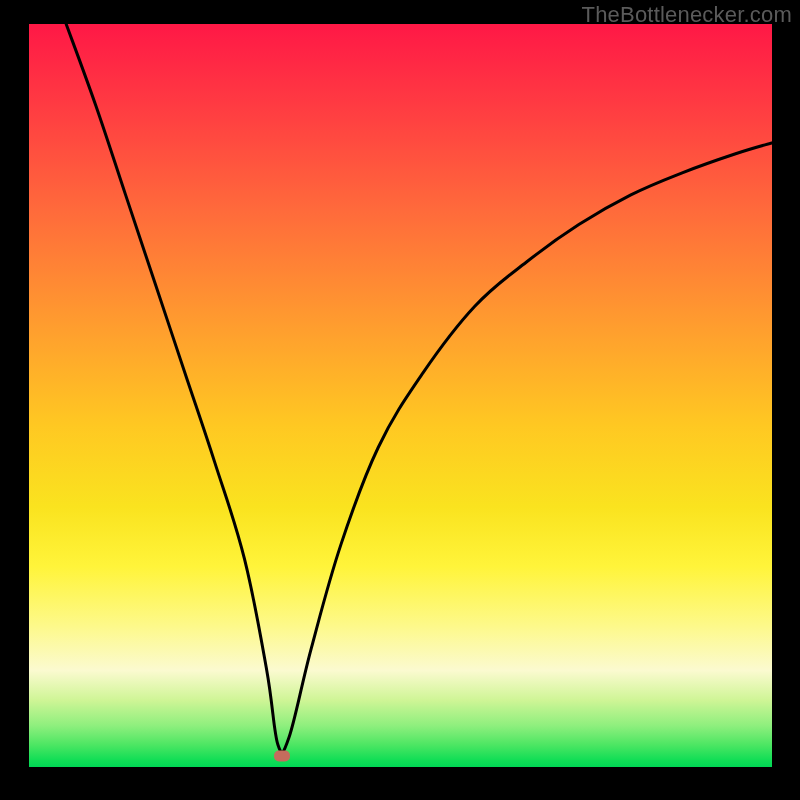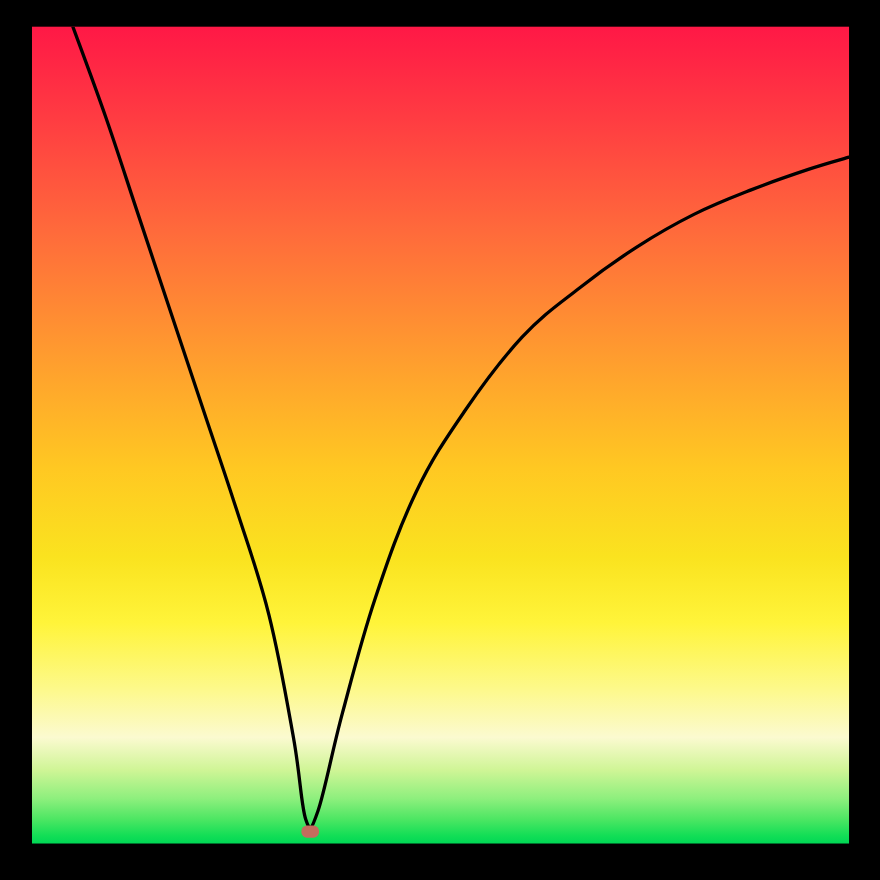--- a/index.html
+++ b/index.html
@@ -75,20 +75,21 @@
     border-radius: 5px;
     z-index: 18;
     transform: translate(-50%, -50%);
   }
 </style>
 </head>
 <body>
 
 <div class="stage">
 
+  <div class="watermark">TheBottlenecker.com</div>
 
   <div class="plot-clip">
     <div class="gradient"></div>
 
     <svg class="curve" viewBox="0 0 743 743" preserveAspectRatio="none">
       <path id="curve-path" d="M 37.15 0.00 C 42.60 14.98, 55.97 50.40, 66.87 81.73 C 77.77 113.06, 85.69 138.20, 96.59 170.89 C 107.49 203.58, 115.41 227.36, 126.31 260.05 C 137.21 292.74, 145.13 316.52, 156.03 349.21 C 166.93 381.90, 174.85 404.32, 185.75 438.37 C 196.65 472.42, 205.93 496.82, 215.47 534.96 C 225.01 573.10, 231.63 612.36, 237.76 646.41 C 243.89 680.46, 244.82 708.45, 248.91 720.71 C 252.99 732.97, 253.92 730.99, 260.05 713.28 C 266.18 695.57, 272.80 659.54, 282.34 624.12 C 291.88 588.70, 299.80 556.88, 312.06 520.10 C 324.32 483.32, 334.23 454.84, 349.21 423.51 C 364.19 392.18, 376.08 375.09, 393.79 349.21 C 411.50 323.33, 426.73 302.77, 445.80 282.34 C 464.87 261.91, 478.74 252.74, 497.81 237.76 C 516.88 222.78, 530.75 212.87, 549.82 200.61 C 568.89 188.35, 582.76 180.43, 601.83 170.89 C 620.90 161.35, 634.77 156.09, 653.84 148.60 C 672.91 141.11, 689.50 135.47, 705.85 130.02 C 722.20 124.58, 736.19 120.92, 743.00 118.88" fill="none" stroke="#000000" stroke-width="3" stroke-linecap="round" stroke-linejoin="round"></path>
     </svg>
 
     <div class="marker" id="marker" style="left: 252.62px; top: 731.855px; background: rgb(196, 108, 93);"></div>
   </div>

